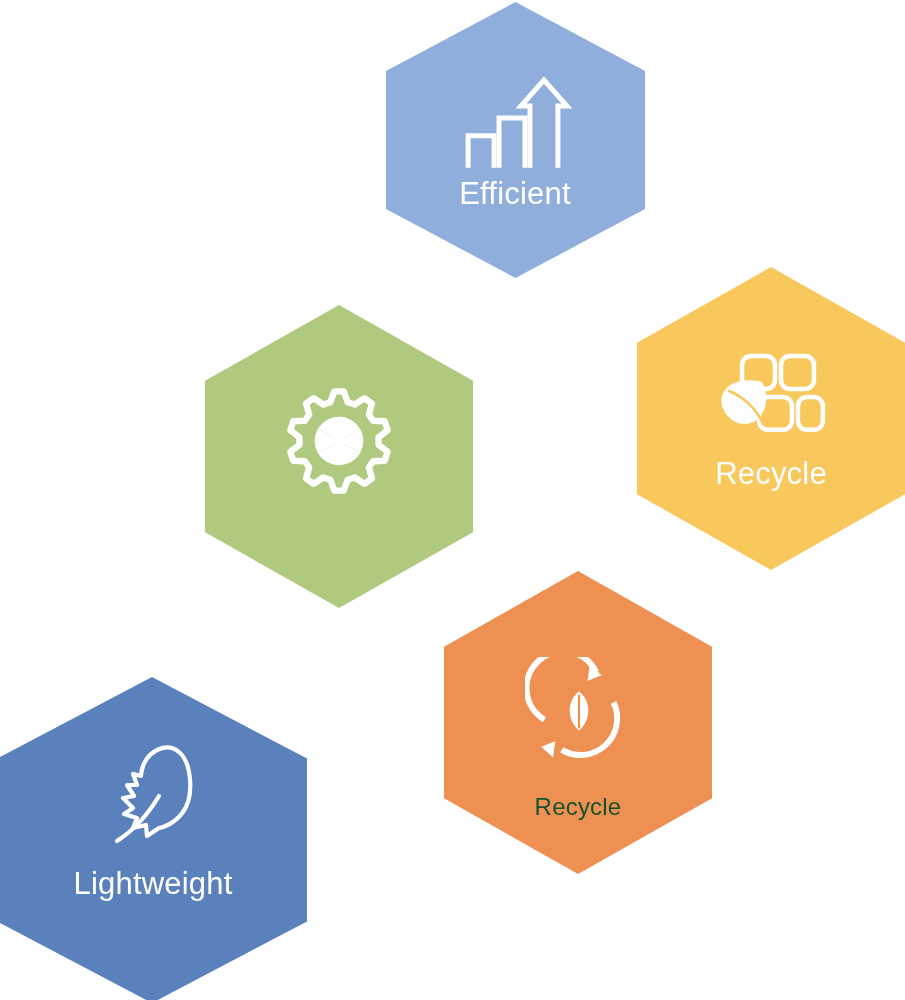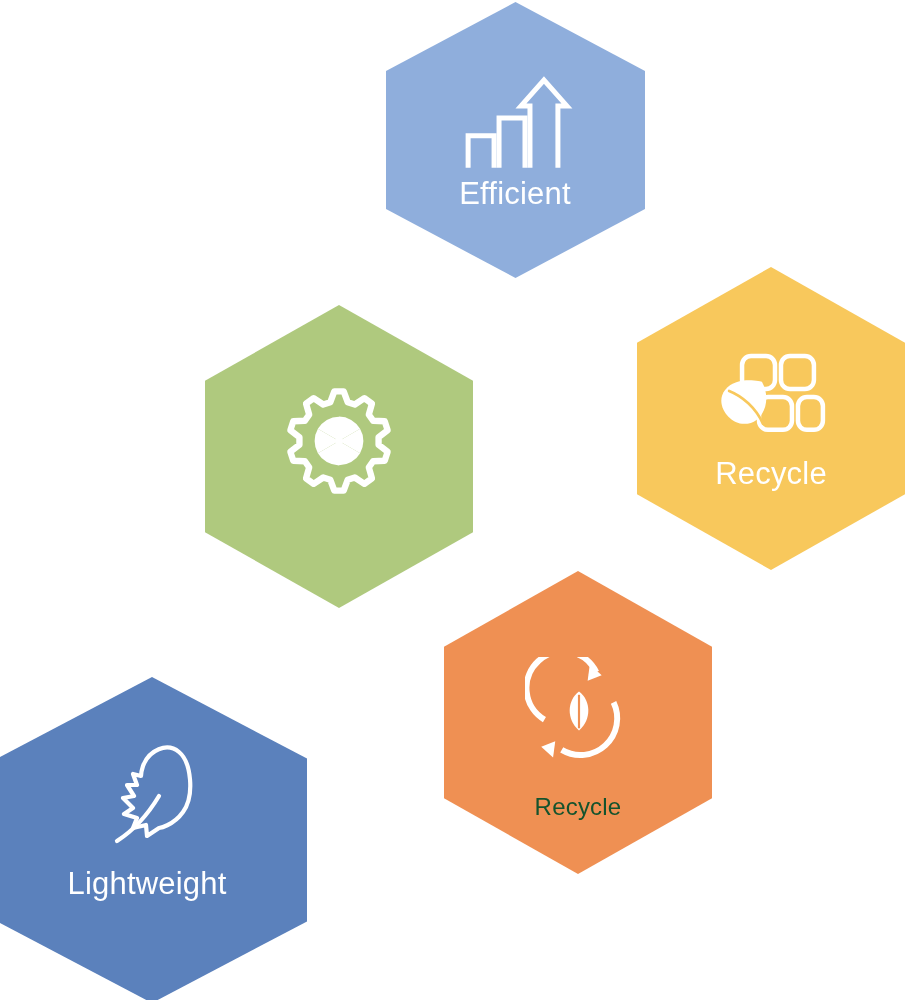--- a/index.html
+++ b/index.html
@@ -94,14 +94,14 @@
       <svg width="310" height="326" viewBox="0 0 310 326">
        <polygon points="155,0 310,81.5 310,244.5 155,326 0,244.5 0,81.5" fill="#5B81BC"></polygon>
      </svg>
     </div>
     <div style="position: absolute; left: 107px; top: 740px; color: rgb(255, 255, 255);"><svg width="100" height="106" viewBox="0 0 100 106" fill="none" stroke="#ffffff" stroke-width="4.2" stroke-linejoin="round" stroke-linecap="round">
         <path d="M72 12 C60 2 42 10 36 26 C34 32 34 36 34 36 L26 34 L30 45 L20 45 L27 56
                  L16 58 L26 68 L17 74 L30 78 L26 88 L39 85 L40 96 L52 88 C52 88 66 86 76 72
                  C88 55 84 22 72 12 Z"></path>
         <path d="M10 101 C24 92 40 76 52 56"></path>
       </svg></div>
-    <div class="hexlabel" style="left: 147px; top: 868px; font-size: 31px; color: rgb(255, 255, 255);">Lightweight</div>
+    <div class="hexlabel" style="left: 153px; top: 868px; font-size: 31px; color: rgb(255, 255, 255);">Lightweight</div>
   </div>
 
 </body></html>

